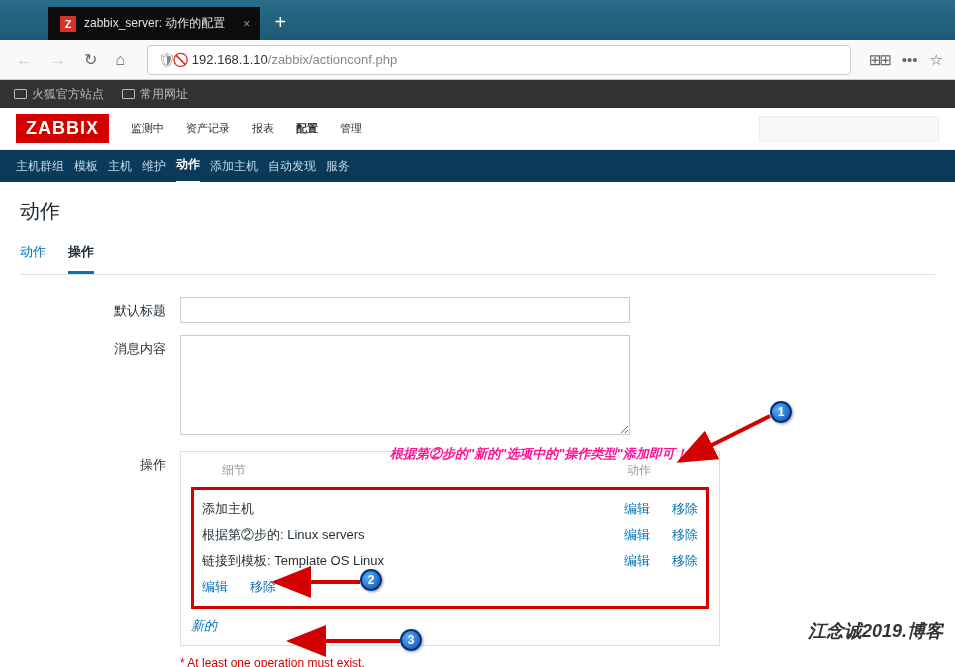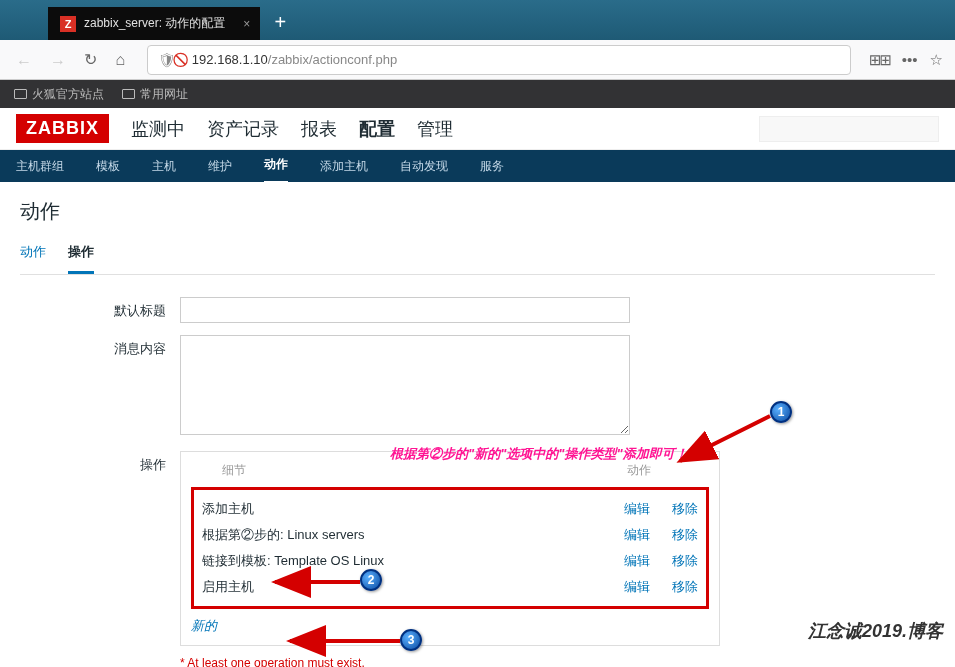--- a/index.html
+++ b/index.html
@@ -22,25 +22,25 @@
     .url-text .path { color: #888; }
     .nav-right { display: flex; gap: 12px; align-items: center; color: #666; font-size: 15px; }
     
     .bookmarks { background: #323234; height: 28px; display: flex; align-items: center; padding: 0 14px; gap: 18px; }
     .bookmark { color: #bbb; font-size: 12px; display: flex; align-items: center; gap: 5px; cursor: pointer; }
     .folder-icon { display: inline-block; width: 13px; height: 10px; border: 1px solid #bbb; border-radius: 1px; position: relative; }
     
     
     .zabbix-header { background: white; height: 42px; display: flex; align-items: center; padding: 0 16px; gap: 22px; border-bottom: 1px solid #eee; }
     .zabbix-logo { background: #d40000; color: white; font-weight: bold; font-size: 18px; padding: 4px 10px; letter-spacing: 1px; }
-    .top-nav-item { color: #1f2c33; font-size: 18px; cursor: pointer; }
+    .top-nav-item { color: #1f2c33; font-size: 11px; cursor: pointer; }
     .top-nav-item.active { font-weight: bold; }
     .search-area { margin-left: auto; width: 180px; height: 26px; background: #f8f8f8; border: 1px solid #eee; }
     
-    .sub-nav { background: #0a3a5a; height: 32px; display: flex; align-items: center; padding: 0 16px; gap: 32px; }
+    .sub-nav { background: #0a3a5a; height: 32px; display: flex; align-items: center; padding: 0 16px; gap: 10px; }
     .sub-nav-item { color: #c5d9e8; font-size: 12px; cursor: pointer; padding: 8px 0; }
     .sub-nav-item.active { color: white; border-bottom: 3px solid white; font-weight: bold; }
     
     .page-body { background: white; padding: 16px 20px; min-height: 520px; }
     .page-title { font-size: 20px; color: #1f2c33; margin-bottom: 18px; }
     
     .inner-tabs { display: flex; gap: 22px; border-bottom: 1px solid #e0e0e0; margin-bottom: 22px; }
     .inner-tab { font-size: 13px; color: #0275b8; padding: 0 0 10px 0; cursor: pointer; }
     .inner-tab.active { color: #1f2c33; border-bottom: 3px solid #0275b8; font-weight: bold; }
     
@@ -180,21 +180,20 @@
             </span>
           </div>
           <div class="ops-item">
             <span class="ops-item-text">链接到模板: Template OS Linux</span>
             <span class="ops-item-actions">
               <span class="ops-link">编辑</span>
               <span class="ops-link">移除</span>
             </span>
           </div>
           <div class="ops-item">
-            <span class="ops-item-text">启用主机</span>
             <span class="ops-item-actions">
               <span class="ops-link">编辑</span>
               <span class="ops-link">移除</span>
             </span>
           </div>
         </div>
         <div class="new-link-row">
           <span class="ops-link">新的</span>
         </div>
       </div>

